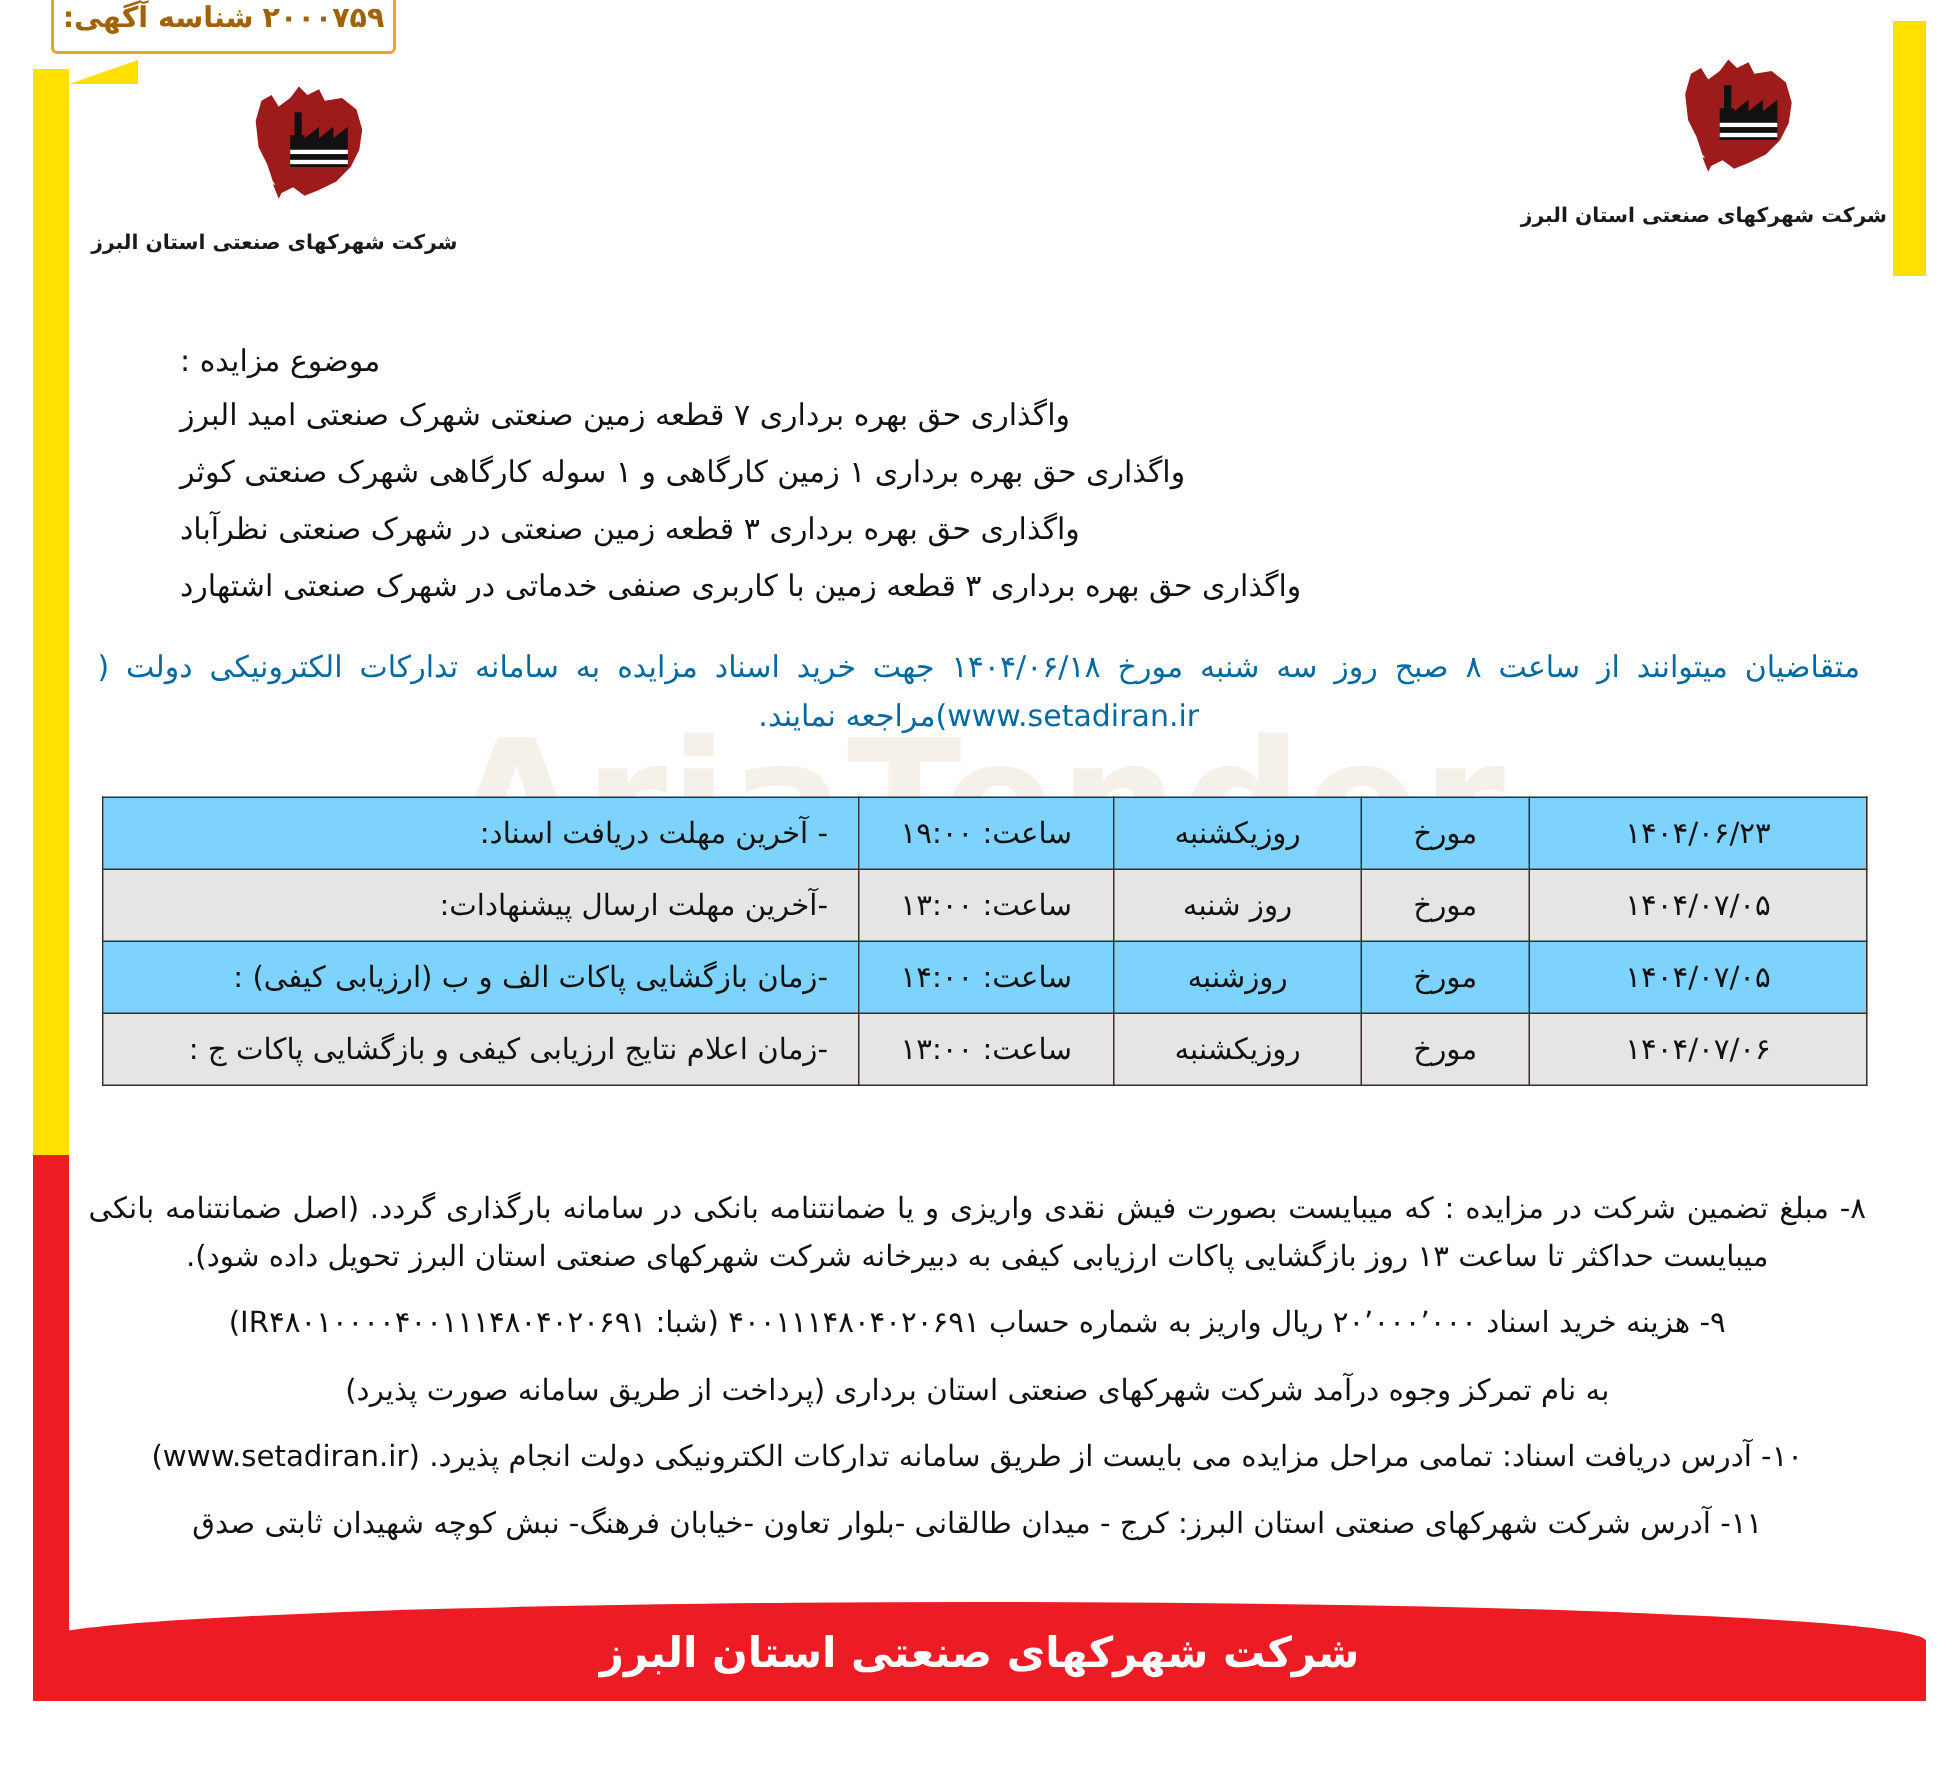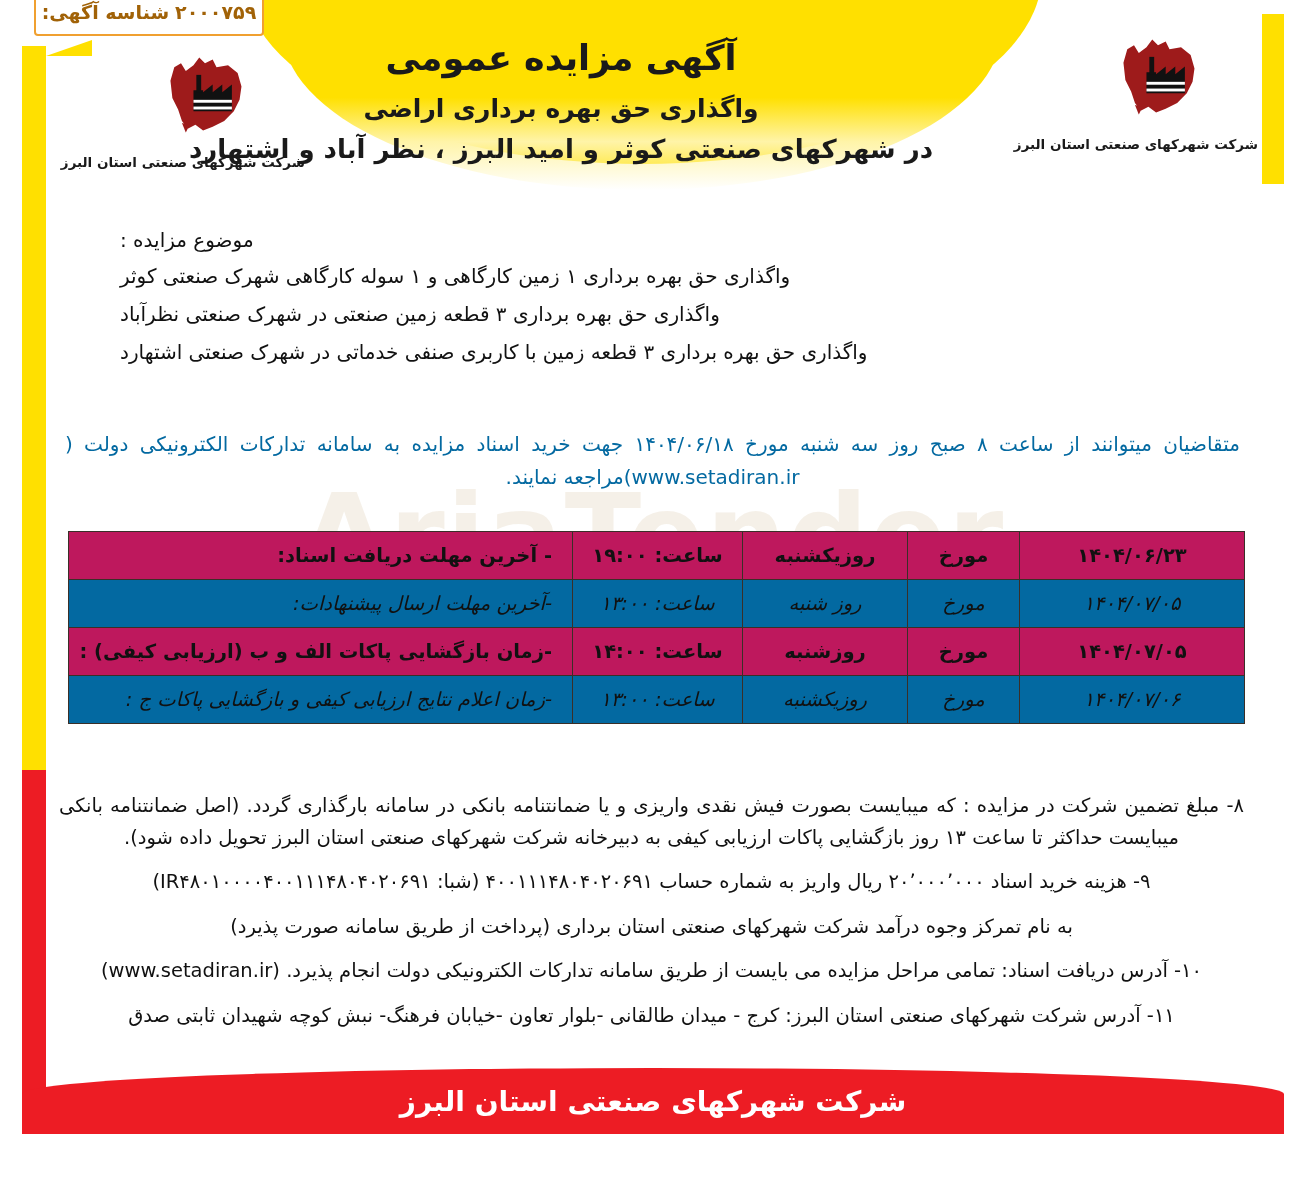--- a/index.html
+++ b/index.html
@@ -232,22 +232,22 @@
   .sched-table td {
     border: 1.6px solid #3a2f28;
     height: 48px;
     font-size: 19.5px;
     color: #111;
     text-align: center;
     padding: 0 8px;
     white-space: nowrap;
     box-sizing: border-box;
   }
-  .sched-table tr.odd  td { background: #be185d; font-weight: bold; }
-  .sched-table tr.even td { background: #0369a1; font-style: italic; }
+  .sched-table tr.odd  td { background: #7dd3fc; }
+  .sched-table tr.even td { background: #e5e5e5; }
 
   .col-date  { width: 225px; }
   .col-word  { width: 112px; }
   .col-day   { width: 165px; }
   .col-time  { width: 170px; }
   .col-label { width: 504px; text-align: right !important; padding-right: 20px !important; }
 
   
   .clauses {
     position: absolute;
@@ -331,29 +331,20 @@
   <div class="edge-yellow-left"></div>
   <div class="edge-red-left"></div>
   <div class="edge-yellow-right"></div>
   <div class="notch"></div>
 
   <div class="ad-id-badge">
     <span>۲۰۰۰۷۵۹</span>
     <span>شناسه آگهی:</span>
   </div>
 
-  <div class="header">
-    <div class="header-ellipse"></div>
-    <div class="header-ellipse-soft"></div>
-    <div class="titles">
-      <div class="title-main">آگهی مزایده عمومی</div>
-      <div class="title-sub1">واگذاری حق بهره برداری اراضی</div>
-      <div class="title-sub2">در شهرکهای صنعتی کوثر و امید البرز ، نظر آباد و اشتهارد</div>
-    </div>
-  </div>
 
   <div class="logo-block logo-left">
     <svg class="logo-mark" viewBox="0 0 100 100">
       <path d="M14 34 L18 20 L25 16 L30 24 L38 18 L44 10 L50 16 L58 12 L62 20 L74 18 L84 26 L88 40
                L86 54 L80 66 L70 76 L58 82 L48 86 L40 80 L32 84 L26 76 L22 64 L16 52 Z" fill="#9e1b1b"></path>
       <path d="M38 44 L38 66 L78 66 L78 38 L68 46 L68 38 L58 46 L58 38 L48 46 L48 44 Z" fill="#111111"></path>
       <rect x="38" y="54" width="40" height="3" fill="#ffffff"></rect>
       <rect x="38" y="61" width="40" height="3" fill="#ffffff"></rect>
       <rect x="41" y="28" width="5" height="18" fill="#111111"></rect>
       <path d="M26 78 L30 88 L34 80 Z" fill="#9e1b1b"></path>
@@ -369,20 +360,21 @@
       <rect x="38" y="54" width="40" height="3" fill="#ffffff"></rect>
       <rect x="38" y="61" width="40" height="3" fill="#ffffff"></rect>
       <rect x="41" y="28" width="5" height="18" fill="#111111"></rect>
       <path d="M26 78 L30 88 L34 80 Z" fill="#9e1b1b"></path>
     </svg>
     <div class="logo-caption">شرکت شهرکهای صنعتی استان البرز</div>
   </div>
 
   <div class="subject">
     <div class="subject-label">موضوع مزایده :</div>
+    <div class="subject-line">واگذاری حق بهره برداری ۷ قطعه زمین صنعتی شهرک صنعتی امید البرز</div>
     <div class="subject-line">واگذاری حق بهره برداری ۱ زمین کارگاهی و ۱ سوله کارگاهی شهرک صنعتی کوثر</div>
     <div class="subject-line">واگذاری حق بهره برداری ۳ قطعه زمین صنعتی در شهرک صنعتی نظرآباد</div>
     <div class="subject-line">واگذاری حق بهره برداری ۳ قطعه زمین با کاربری صنفی خدماتی در شهرک صنعتی اشتهارد</div>
   </div>
 
   <div class="intro">
     <span>متقاضیان میتوانند از ساعت ۸ صبح روز سه شنبه مورخ  ۱۴۰۴/۰۶/۱۸ جهت خرید اسناد مزایده به سامانه تدارکات الکترونیکی دولت (</span><span class="ltr">www.setadiran.ir</span><span>)مراجعه نمایند.</span>
   </div>
 
   <table class="sched-table">

